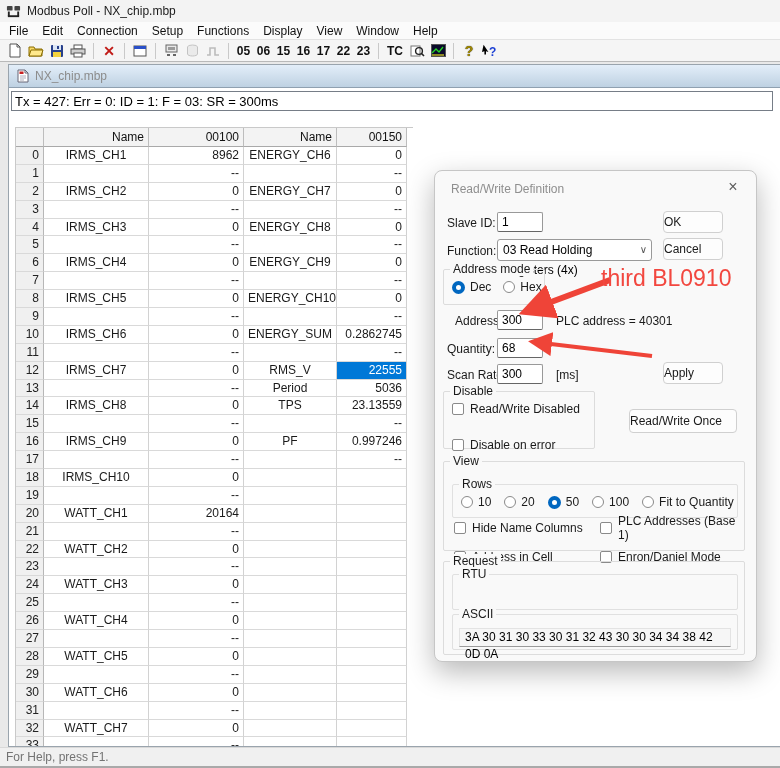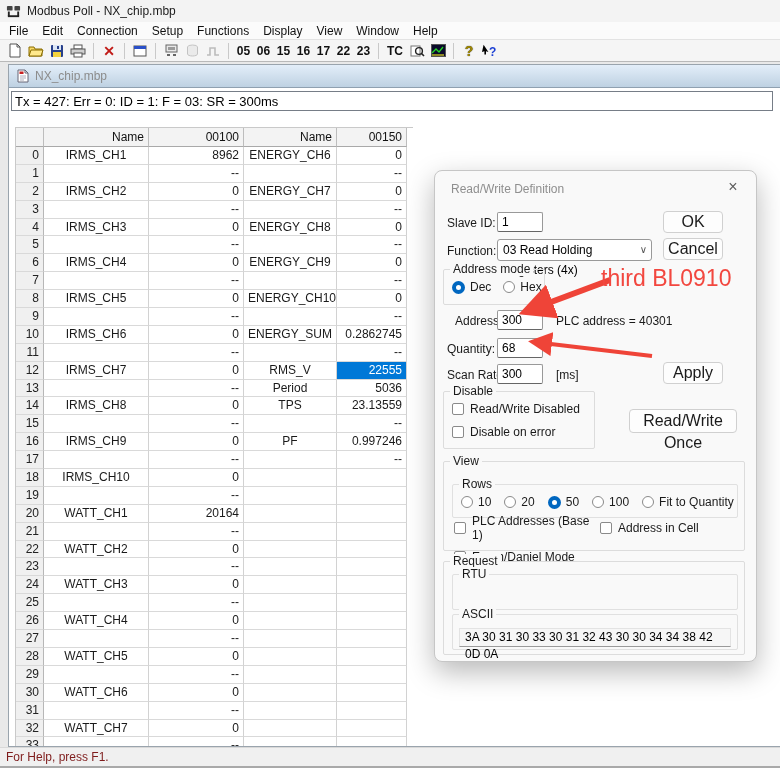--- a/index.html
+++ b/index.html
@@ -30,29 +30,29 @@
   .grow { display:flex; }
   .gcell { border-right:1px solid #d2d2d2; border-bottom:1px solid #d9d9d9; height:17.9px; line-height:17px; padding:0 4px; overflow:hidden; white-space:nowrap; font-size:12px; }
   .ghead .gcell { height:19px; line-height:18px; background:#f3f3f3; border-bottom:1px solid #a9a9a9; border-right:1px solid #bdbdbd; text-align:right; color:#111; }
   .c0 { width:28px; } .c1 { width:105px; } .c2 { width:95px; } .c3 { width:93px; } .c4 { width:70px; }
   .rowhead { background:#f0f0f0; text-align:right; color:#222; border-right:1px solid #b7b7b7; }
   .gname { text-align:center; }
   .gval { text-align:right; }
   .gsel { background:#0078d7; color:#fff; }
 
   
-  .statusbar { position:absolute; left:0; top:747px; width:100%; height:21px; background:#f0f0f0; border-top:1px solid #d9d9d9; border-bottom:2px solid #a9a9a9; display:flex; align-items:center; padding-left:6px; color:#7f1d1d; }
+  .statusbar { position:absolute; left:0; top:747px; width:100%; height:21px; background:#f0f0f0; border-top:1px solid #d9d9d9; border-bottom:2px solid #a9a9a9; display:flex; align-items:center; padding-left:6px; color:#737373; }
 
   
   .dialog { position:absolute; left:434px; top:170px; width:323px; height:492px; background:#f9f9f9; border:1px solid #c6c6c6; border-radius:8px; box-shadow:0 10px 28px rgba(0,0,0,.28); z-index:20; }
   .dlg-title { position:absolute; left:16px; top:11px; color:#8f8f8f; font-size:12px; }
   .dlg-close { position:absolute; right:13px; top:6px; color:#5f5f5f; font-size:16px; width:20px; height:20px; text-align:center; line-height:20px; cursor:default; }
   .dlbl { position:absolute; font-size:12px; color:#1a1a1a; }
   .tb { position:absolute; height:20px; background:#fff; border:1px solid #999; border-bottom-color:#666; border-radius:2px; font-size:12px; padding:0 4px; line-height:18px; color:#000; }
-  .btn { position:absolute; height:22px; background:#fdfdfd; border:1px solid #d0d0d0; border-radius:4px; font-size:16px; text-align:center; line-height:20px; color:#1a1a1a; cursor:default; }
+  .btn { position:absolute; height:22px; background:#fdfdfd; border:1px solid #d0d0d0; border-radius:4px; font-size:12px; text-align:left; line-height:20px; color:#1a1a1a; cursor:default; }
   .dsel { position:absolute; height:22px; background:#fff; border:1px solid #999; border-radius:3px; font-size:12px; line-height:20px; padding:0 18px 0 5px; color:#000; }
   .dsel .chev { position:absolute; right:4px; top:0; color:#555; font-size:10px; line-height:20px; }
   .grp { position:absolute; border:1px solid #dcdcdc; border-radius:2px; }
   .grp > .glab { position:absolute; top:-8px; left:6px; background:#f9f9f9; padding:0 3px; font-size:12px; color:#1a1a1a; }
   .radio { display:inline-flex; align-items:center; gap:5px; cursor:default; }
   .rdot { width:12px; height:12px; border-radius:50%; border:1px solid #8a8a8a; background:#fff; flex:0 0 auto; }
   .rdot.on { border:4px solid #0067c0; width:13px; height:13px; }
   .check { display:inline-flex; align-items:center; gap:6px; cursor:default; }
   .cbox { width:12px; height:12px; border:1px solid #8a8a8a; border-radius:2px; background:#fff; flex:0 0 auto; }
   .reqfield { position:absolute; left:6px; top:13px; right:6px; height:19px; background:#f6f6f6; border:1px solid #e3e3e3; border-bottom:1px solid #9a9a9a; font-size:12px; line-height:17px; padding:0 5px; color:#000; }
@@ -494,21 +494,21 @@
     <div class="dlbl" style="left:12px; top:171px;">Quantity:</div>
     <div class="tb" style="left:62px; top:167px; width:46px;">68</div>
 
     <div class="dlbl" style="left:12px; top:197px;">Scan Rate:</div>
     <div class="tb" style="left:62px; top:193px; width:46px;">300</div>
     <div class="dlbl" style="left:121px; top:197px;">[ms]</div>
     <div class="btn" style="left:228px; top:191px; width:60px;">Apply</div>
 
     <div class="grp" style="left:8px; top:220px; width:152px; height:58px;">
       <span class="glab">Disable</span>
-      <div style="position:absolute; left:8px; top:10px; display:flex; flex-direction:column; gap:9px;">
+      <div style="position:absolute; left:8px; top:10px; display:flex; flex-direction:column; gap:22px;">
           <label class="check">
             <span class="cbox"></span>
             <span>Read/Write Disabled</span>
           </label>
           <label class="check">
             <span class="cbox"></span>
             <span>Disable on error</span>
           </label>
         </div>
     </div>
@@ -537,20 +537,24 @@
             </label>
             <label class="radio">
               <span class="rdot"></span>
               <span>Fit to Quantity</span>
             </label>
           </div>
       </div>
       <div style="position:absolute; left:10px; top:52px; display:grid; grid-template-columns:140px auto; row-gap:8px; column-gap:6px;">
           <label class="check">
             <span class="cbox"></span>
+            <span>Hide Name Columns</span>
+          </label>
+          <label class="check">
+            <span class="cbox"></span>
             <span>PLC Addresses (Base 1)</span>
           </label>
           <label class="check">
             <span class="cbox"></span>
             <span>Address in Cell</span>
           </label>
           <label class="check">
             <span class="cbox"></span>
             <span>Enron/Daniel Mode</span>
           </label>

